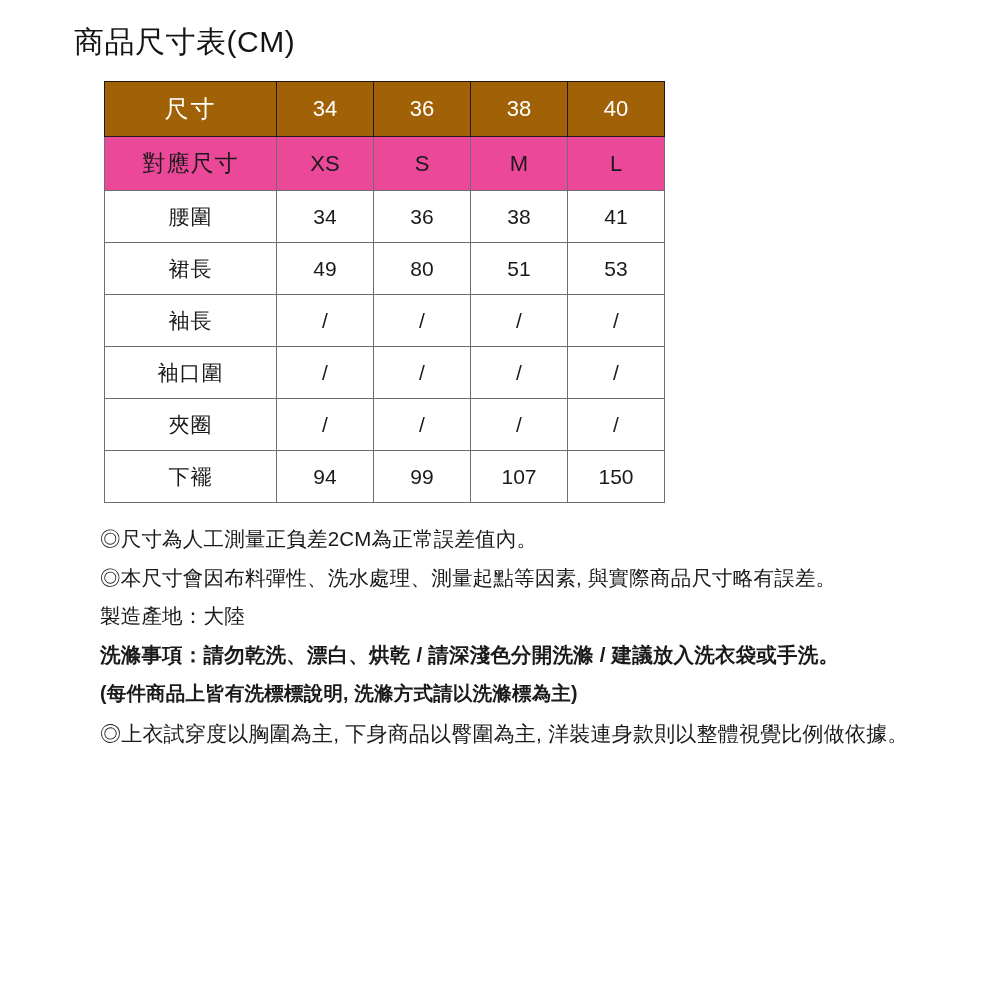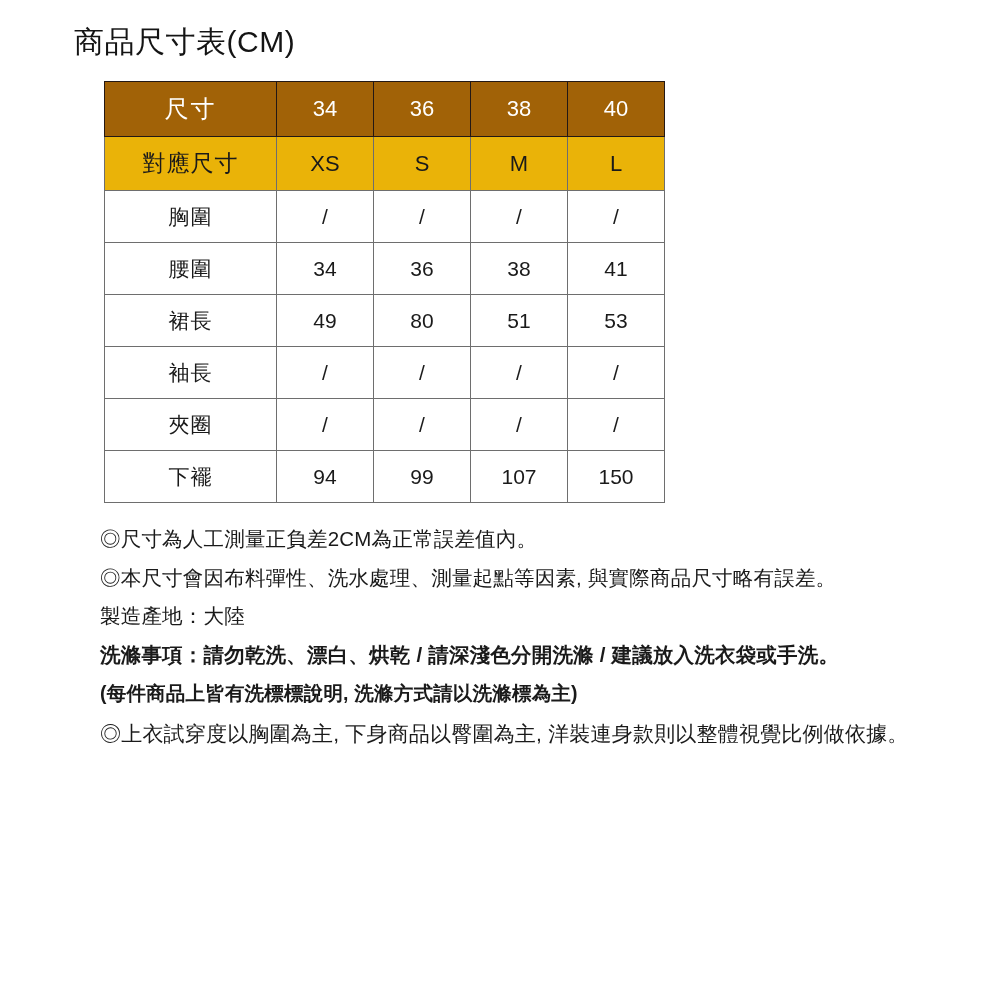--- a/index.html
+++ b/index.html
@@ -51,21 +51,21 @@
     color: #ffffff;
     border-color: #231815;
     font-size: 22px;
     height: 52px;
   }
   tr.row-head td.label {
     font-size: 24px;
     letter-spacing: 2px;
   }
   tr.row-sub td {
-    background: #eab308;
+    background: #ec4899;
     color: #1a1a1a;
     height: 51px;
     font-size: 22px;
   }
   tr.row-sub td.label {
     font-size: 23px;
     letter-spacing: 1px;
   }
   td.label {
     font-size: 23px;
@@ -124,42 +124,42 @@
       </tr>
       <tr class="row-sub">
         <td class="label">對應尺寸</td>
         <td>XS</td>
         <td>S</td>
         <td>M</td>
         <td>L</td>
       </tr>
 
       <tr>
-        <td class="label">胸圍</td>
-        <td class="slash">/</td>
-        <td class="slash">/</td>
-        <td class="slash">/</td>
-        <td class="slash">/</td>
-      </tr>
-      <tr>
         <td class="label">腰圍</td>
         <td>34</td>
         <td>36</td>
         <td>38</td>
         <td>41</td>
       </tr>
       <tr>
         <td class="label">裙長</td>
         <td>49</td>
         <td>80</td>
         <td>51</td>
         <td>53</td>
       </tr>
       <tr>
         <td class="label">袖長</td>
+        <td class="slash">/</td>
+        <td class="slash">/</td>
+        <td class="slash">/</td>
+        <td class="slash">/</td>
+      </tr>
+      <tr>
+        <td class="label">袖口圍</td>
         <td class="slash">/</td>
         <td class="slash">/</td>
         <td class="slash">/</td>
         <td class="slash">/</td>
       </tr>
       <tr>
         <td class="label">夾圈</td>
         <td class="slash">/</td>
         <td class="slash">/</td>
         <td class="slash">/</td>

